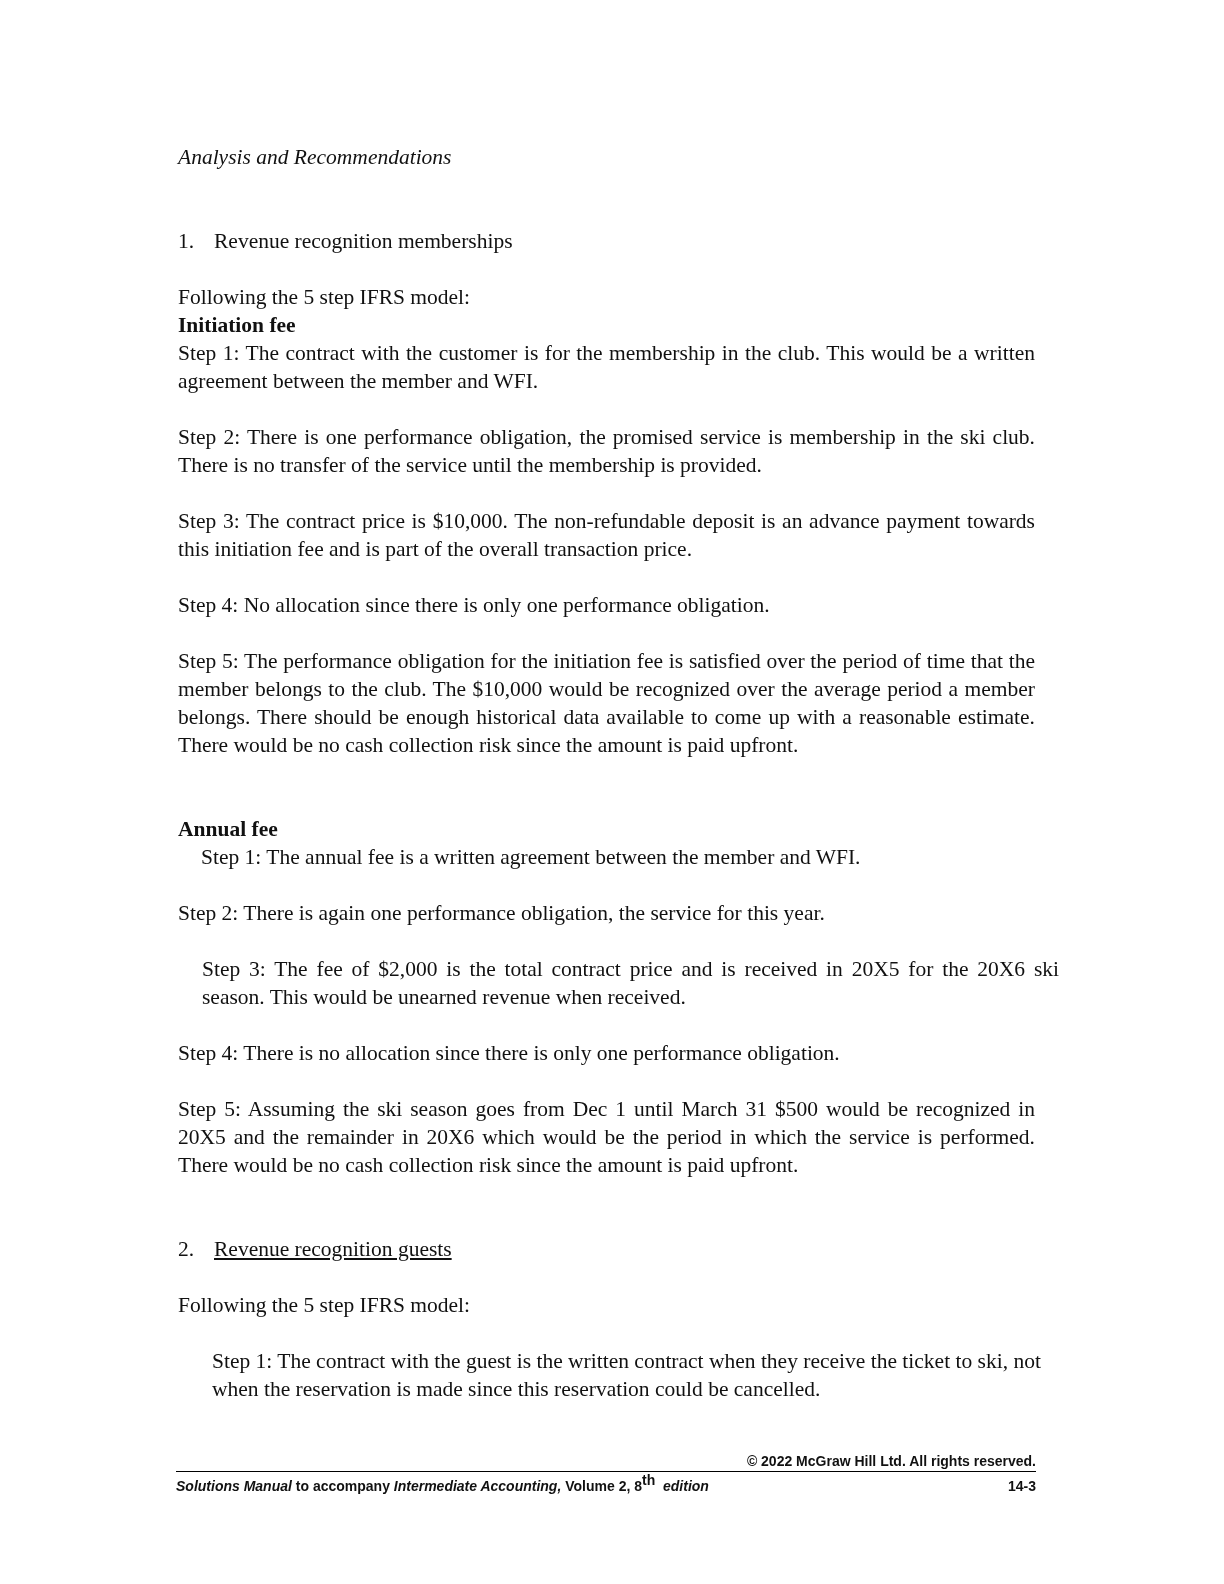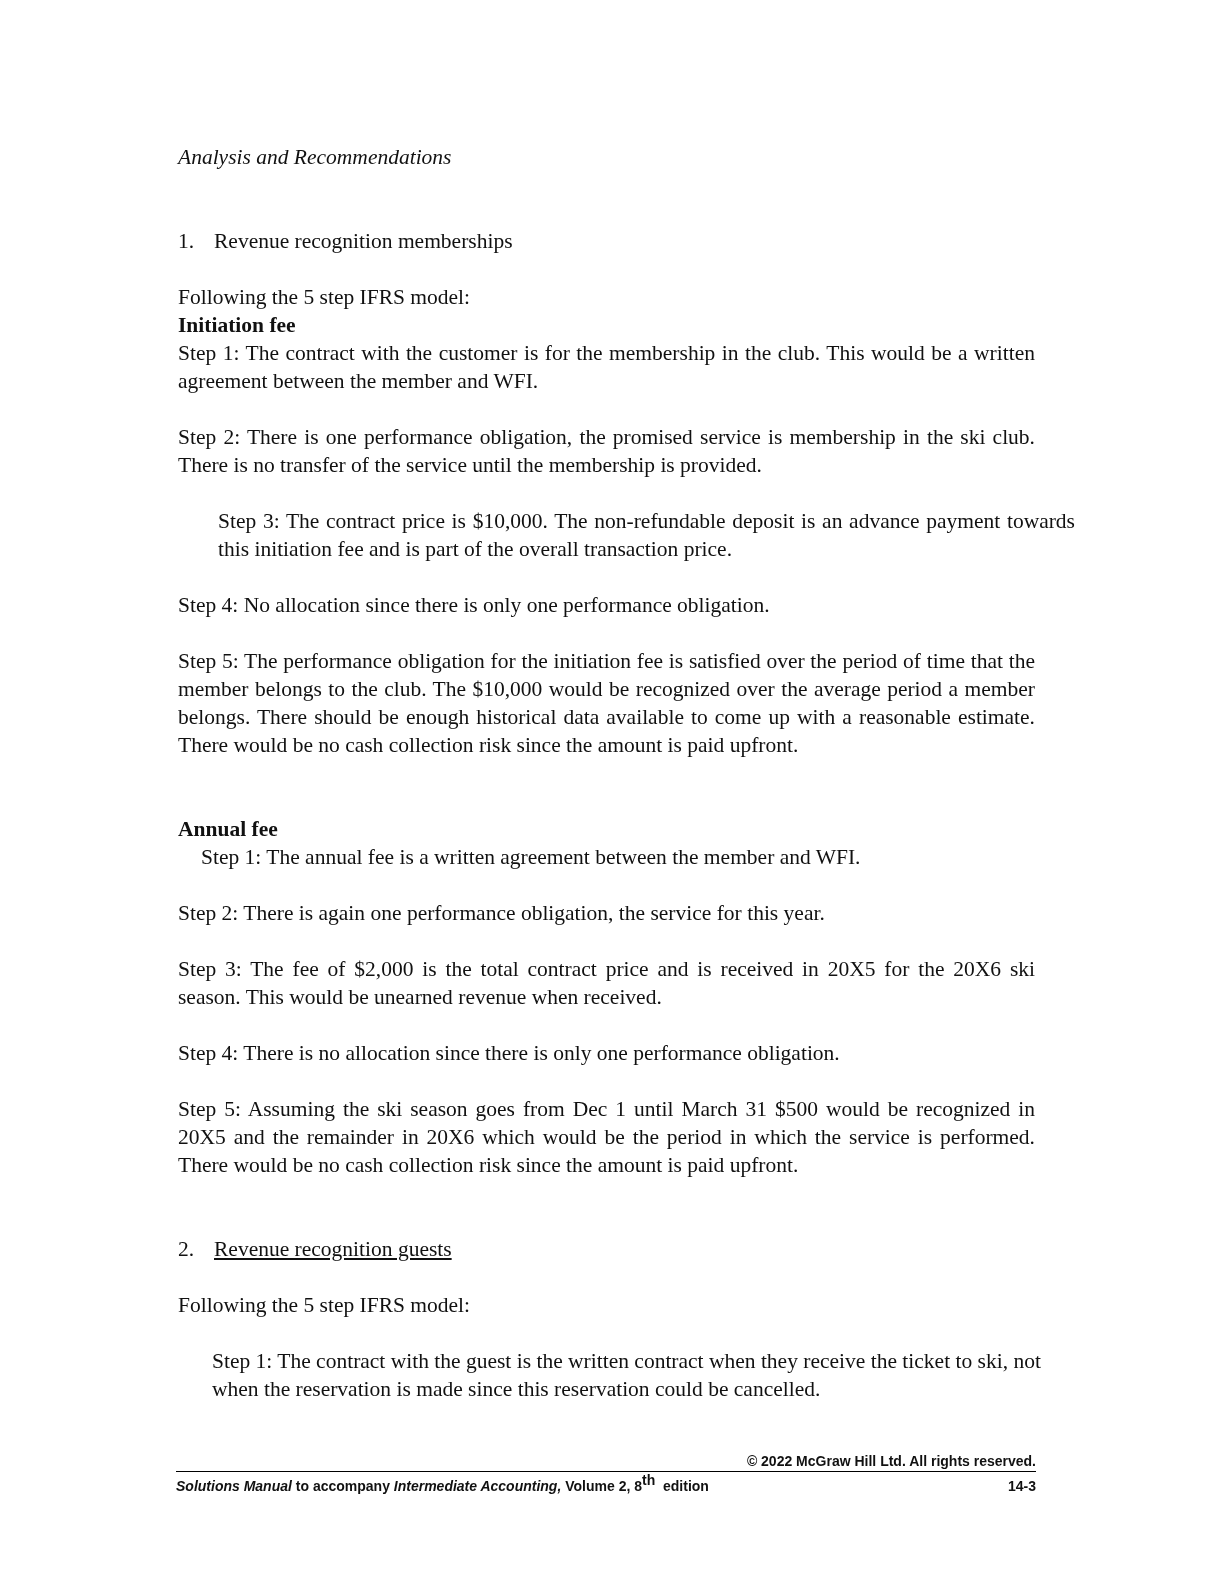--- a/index.html
+++ b/index.html
@@ -24,37 +24,37 @@
   <p class="blk ital" style="top:143px;">Analysis and Recommendations</p>
 
   <p class="blk" style="top:227px;">
     <span class="num">1.</span><span>Revenue recognition memberships</span>
   </p>
 
   <p class="blk" style="top:283px;">Following the 5 step IFRS model:</p>
   <p class="blk bold" style="top:311px;">Initiation fee</p>
   <p class="blk just" style="top:339px;">Step 1: The contract with the customer is for the membership in the club. This would be a written agreement between the member and WFI.</p>
   <p class="blk just" style="top:423px;">Step 2: There is one performance obligation, the promised service is membership in the ski club. There is no transfer of the service until the membership is provided.</p>
-  <p class="blk just" style="top:507px;margin-left:40px;">Step 3: The contract price is $10,000. The non-refundable deposit is an advance payment towards this initiation fee and is part of the overall transaction price.</p>
+  <p class="blk just" style="top:507px;">Step 3: The contract price is $10,000. The non-refundable deposit is an advance payment towards this initiation fee and is part of the overall transaction price.</p>
   <p class="blk just" style="top:591px;">Step 4: No allocation since there is only one performance obligation.</p>
   <p class="blk just" style="top:647px;">Step 5: The performance obligation for the initiation fee is satisfied over the period of time that the member belongs to the club. The $10,000 would be recognized over the average period a member belongs. There should be enough historical data available to come up with a reasonable estimate. There would be no cash collection risk since the amount is paid upfront.</p>
 
   <p class="blk bold" style="top:815px;">Annual fee</p>
   <p class="blk just" style="top:843px;margin-left:23px;">Step 1: The annual fee is a written agreement between the member and WFI.</p>
   <p class="blk just" style="top:899px;">Step 2: There is again one performance obligation, the service for this year.</p>
-  <p class="blk just" style="top:955px;">Step 3: The fee of $2,000 is the total contract price and is received in 20X5 for the 20X6 ski season. This would be unearned revenue when received.</p>
+  <p class="blk just" style="top:955px;margin-left:24px;">Step 3: The fee of $2,000 is the total contract price and is received in 20X5 for the 20X6 ski season. This would be unearned revenue when received.</p>
   <p class="blk just" style="top:1039px;">Step 4: There is no allocation since there is only one performance obligation.</p>
   <p class="blk just" style="top:1095px;">Step 5: Assuming the ski season goes from Dec 1 until March 31 $500 would be recognized in 20X5 and the remainder in 20X6 which would be the period in which the service is performed. There would be no cash collection risk since the amount is paid upfront.</p>
 
   <p class="blk" style="top:1235px;text-decoration:underline;">
     <span class="num">2.</span><span>Revenue recognition guests</span>
   </p>
 
   <p class="blk" style="top:1291px;">Following the 5 step IFRS model:</p>
   <p class="blk" style="top:1347px;margin-left:34px;">Step 1: The contract with the guest is the written contract when they receive the ticket to ski, not when the reservation is made since this reservation could be cancelled.</p>
 </div>
 
 <div class="footer copy">© 2022 McGraw Hill Ltd. All rights reserved.</div>
 <div class="rule"></div>
 <div class="footer foot-left">
-  <i>Solutions Manual</i><span> to accompany </span><i>Intermediate Accounting,</i><span> Volume 2, 8</span><sup>th</sup><span style="white-space:pre;">  edition</span>
+  <i>Solutions Manual</i><span> to accompany </span><i>Intermediate Accounting,</i><span> Volume 2, 8</span><sup>th</sup><span style="white-space:pre;font-style:italic;">  edition</span>
   <span class="foot-right">14-3</span>
 </div>
 
 </body></html>

